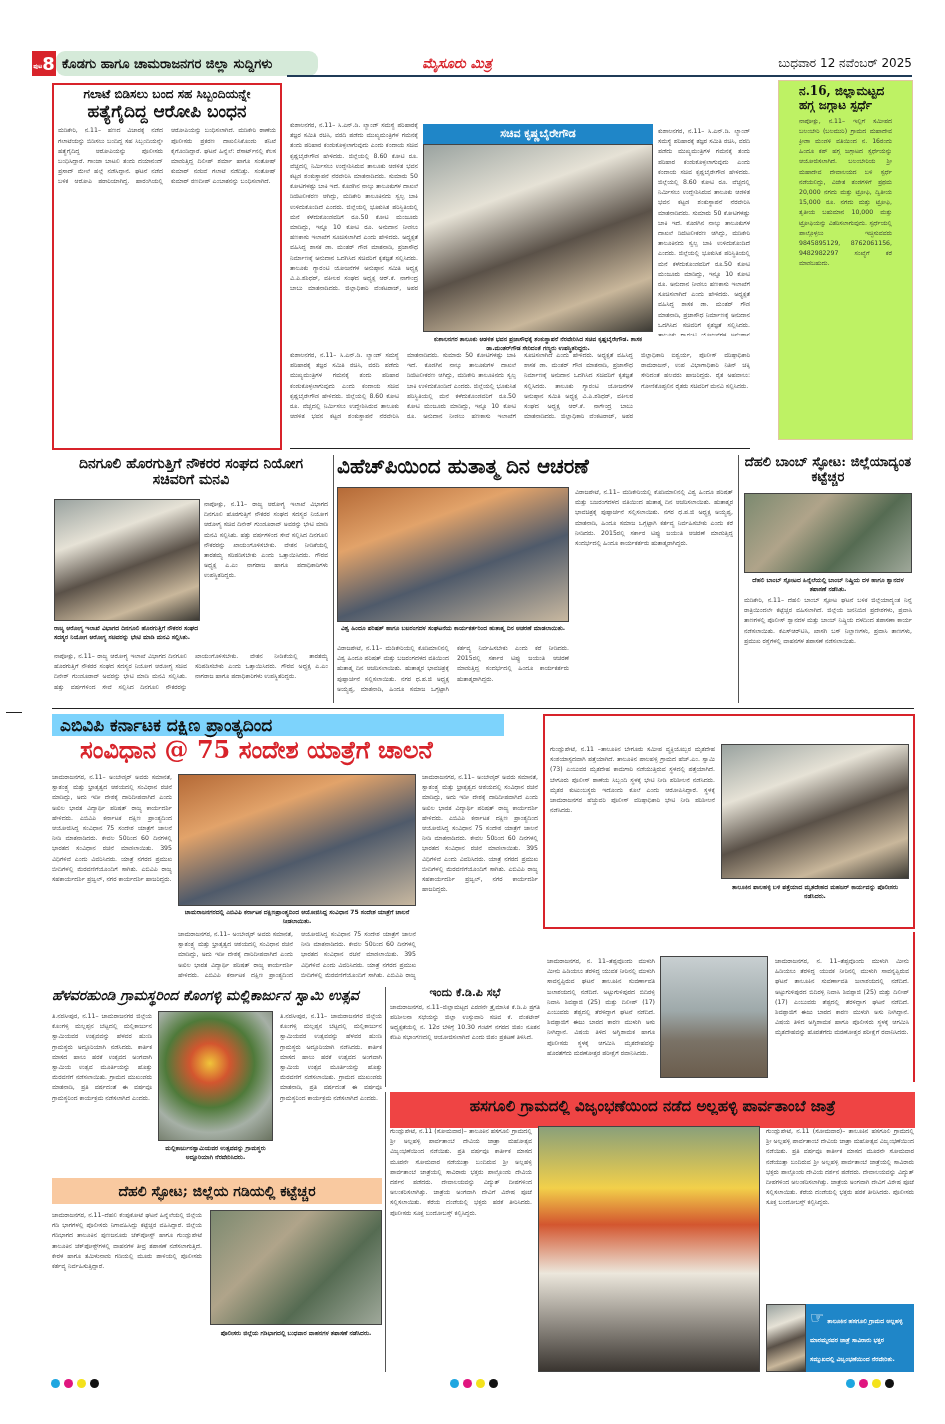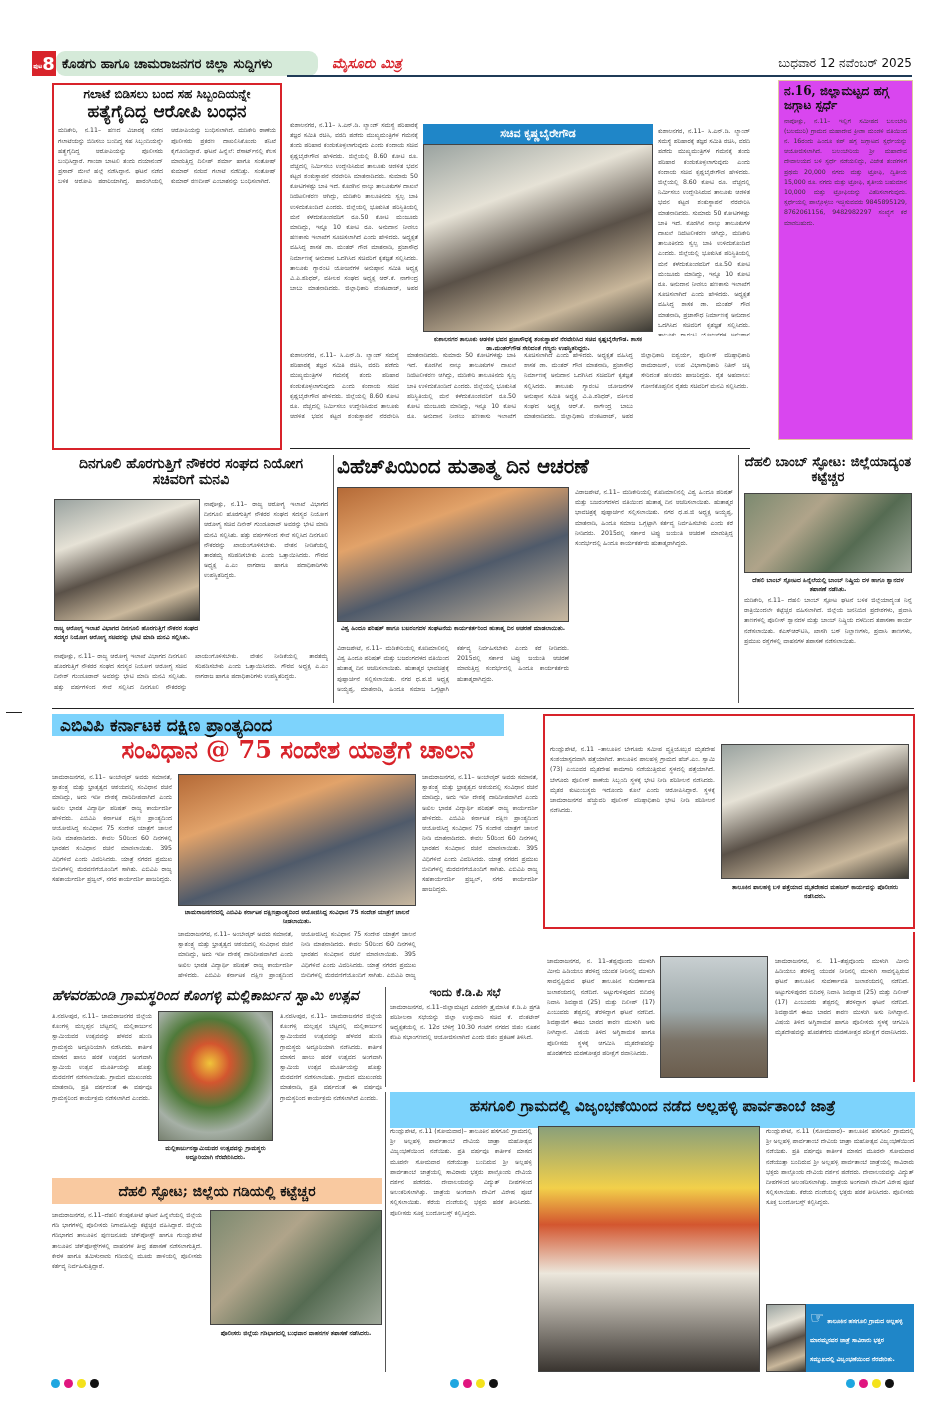--- a/index.html
+++ b/index.html
@@ -3,21 +3,21 @@
 <meta charset="utf-8">
 <style>
   * { box-sizing: border-box; margin: 0; padding: 0; }
   html, body { width: 945px; height: 1424px; background: #ffffff; overflow: hidden; }
   body { position: relative; font-family: "DejaVu Sans", sans-serif; color: #111; }
   .abs { position: absolute; }
   .masthead { left: 32px; top: 51px; width: 880px; height: 25px; }
   .page-no { position: absolute; left: 0; top: 0; width: 24px; height: 25px; background: #d8232a; color: #fff; font-weight: bold; font-size: 18px; text-align: center; line-height: 25px; }
   .page-no small { font-size: 6px; vertical-align: middle; }
   .section-band { position: absolute; left: 24px; top: 0; width: 262px; height: 25px; background: #d5ead9; font-size: 13px; font-weight: bold; line-height: 25px; padding-left: 6px; border-radius: 9px; }
-  .brand { position: absolute; left: 300px; top: 0; width: 160px; color: #d8232a; font-weight: bold; font-size: 14px; line-height: 25px; font-style: italic; }
+  .brand { position: absolute; left: 300px; top: 0; width: 160px; color: #d8232a; font-weight: bold; font-size: 14px; line-height: 25px; font-style: italic; text-align: right; }
   .dateline { position: absolute; left: 455px; top: 0; width: 425px; text-align: right; font-size: 12px; line-height: 25px; }
   .head-rule { position: absolute; left: 255px; top: 24px; width: 625px; height: 2px; background: #1f3b57; }
   .box { position: absolute; }
   .red-border { border: 2px solid #d8232a; }
   .hl { font-family: "DejaVu Serif", serif; font-weight: bold; text-align: center; line-height: 1.15; }
   .body-text { font-size: 6.2px; line-height: 10.2px; color: #333; text-align: justify; overflow: hidden; }
   .cols2 { column-count: 2; column-gap: 8px; }
   .cols4 { column-count: 4; column-gap: 8px; }
   .photo { position: absolute; background: linear-gradient(135deg, #7c8a70 0%, #b0a48a 35%, #556b52 65%, #9fa89a 100%); border: 1px solid #444; }
   .photo.crowd { background: linear-gradient(160deg, #9aa3a0 0%, #e6e2d6 30%, #5a5148 55%, #c9b79b 80%, #3c3a34 100%); }
@@ -52,21 +52,21 @@
 <div class="box" style="left:290px;top:80px;width:460px;height:370px;">
   <div class="body-text" style="position:absolute;left:0;top:40px;width:128px;height:175px;">ಕುಶಾಲನಗರ, ನ.11– ಸಿ.ಎನ್.ಡಿ. ಲ್ಯಾಂಡ್ ಸಮಸ್ಯೆ ಪರಿಹಾರಕ್ಕೆ ತಜ್ಞರ ಸಮಿತಿ ರಚಿಸಿ, ವರದಿ ಪಡೆದು ಮುಖ್ಯಮಂತ್ರಿಗಳ ಗಮನಕ್ಕೆ ತಂದು ಪರಿಹಾರ ಕಂಡುಕೊಳ್ಳಲಾಗುವುದು ಎಂದು ಕಂದಾಯ ಸಚಿವ ಕೃಷ್ಣಬೈರೇಗೌಡ ಹೇಳಿದರು. ಜಿಲ್ಲೆಯಲ್ಲಿ 8.60 ಕೋಟಿ ರೂ. ವೆಚ್ಚದಲ್ಲಿ ನಿರ್ಮಿಸಲು ಉದ್ದೇಶಿಸಿರುವ ತಾಲೂಕು ಆಡಳಿತ ಭವನ ಕಟ್ಟಡ ಶಂಕುಸ್ಥಾಪನೆ ನೆರವೇರಿಸಿ ಮಾತನಾಡಿದರು. ಸುಮಾರು 50 ಕೋಟಿಗಳಷ್ಟು ಬಾಕಿ ಇದೆ. ಕೊಡಗಿನ ನಾಲ್ಕು ತಾಲೂಕುಗಳ ದಾಖಲೆ ಡಿಜಿಟಲೀಕರಣ ಆಗಿದ್ದು, ಮಡಿಕೇರಿ ತಾಲೂಕಿನದು ಸ್ವಲ್ಪ ಬಾಕಿ ಉಳಿದುಕೊಂಡಿದೆ ಎಂದರು. ಜಿಲ್ಲೆಯಲ್ಲಿ ಭೂಕುಸಿತ ಪರಿಸ್ಥಿತಿಯಲ್ಲಿ ಮನೆ ಕಳೆದುಕೊಂಡವರಿಗೆ ರೂ.50 ಕೋಟಿ ಮಂಜೂರು ಮಾಡಿದ್ದು, ಇನ್ನೂ 10 ಕೋಟಿ ರೂ. ಅನುದಾನ ನೀಡಲು ಹಣಕಾಸು ಇಲಾಖೆಗೆ ಸೂಚಿಸಲಾಗಿದೆ ಎಂದು ಹೇಳಿದರು. ಅಧ್ಯಕ್ಷತೆ ವಹಿಸಿದ್ದ ಶಾಸಕ ಡಾ. ಮಂತರ್ ಗೌಡ ಮಾತನಾಡಿ, ಪ್ರಜಾಸೌಧ ನಿರ್ಮಾಣಕ್ಕೆ ಅನುದಾನ ಒದಗಿಸಿದ ಸಚಿವರಿಗೆ ಕೃತಜ್ಞತೆ ಸಲ್ಲಿಸಿದರು. ತಾಲೂಕು ಗ್ಯಾರಂಟಿ ಯೋಜನೆಗಳ ಅನುಷ್ಠಾನ ಸಮಿತಿ ಅಧ್ಯಕ್ಷ ವಿ.ಪಿ.ಶಶಿಧರ್, ವಕೀಲರ ಸಂಘದ ಅಧ್ಯಕ್ಷ ಆರ್.ಕೆ. ನಾಗೇಂದ್ರ ಬಾಬು ಮಾತನಾಡಿದರು. ಜಿಲ್ಲಾಧಿಕಾರಿ ವೆಂಕಟರಾಜ್, ಅಪರ ಜಿಲ್ಲಾಧಿಕಾರಿ ಐಶ್ವರ್ಯ, ಪೊಲೀಸ್ ವರಿಷ್ಠಾಧಿಕಾರಿ ರಾಮರಾಜನ್, ಉಪ ವಿಭಾಗಾಧಿಕಾರಿ ನಿತಿನ್ ಚಕ್ಕಿ ಸೇರಿದಂತೆ ಹಲವರು ಹಾಜರಿದ್ದರು. ರೈತ ಅಹವಾಲು: ಗೋಣಿಕೊಪ್ಪಲಿನ ರೈತರು ಸಚಿವರಿಗೆ ಮನವಿ ಸಲ್ಲಿಸಿದರು.</div>
   <div class="blue-bar" style="position:absolute;left:133px;top:44px;width:230px;height:28px;font-size:11px;line-height:20px;">ಸಚಿವ ಕೃಷ್ಣಬೈರೇಗೌಡ</div>
   <div class="photo crowd" style="left:133px;top:64px;width:230px;height:188px;"></div>
   <div class="caption" style="left:133px;top:254px;width:230px;">ಕುಶಾಲನಗರ ತಾಲೂಕು ಆಡಳಿತ ಭವನ ಪ್ರಜಾಸೌಧಕ್ಕೆ ಶಂಕುಸ್ಥಾಪನೆ ನೆರವೇರಿಸಿದ ಸಚಿವ ಕೃಷ್ಣಬೈರೇಗೌಡ. ಶಾಸಕ ಡಾ.ಮಂತರ್‌ಗೌಡ ಸೇರಿದಂತೆ ಗಣ್ಯರು ಉಪಸ್ಥಿತರಿದ್ದರು.</div>
   <div class="body-text" style="position:absolute;left:368px;top:46px;width:92px;height:210px;">ಕುಶಾಲನಗರ, ನ.11– ಸಿ.ಎನ್.ಡಿ. ಲ್ಯಾಂಡ್ ಸಮಸ್ಯೆ ಪರಿಹಾರಕ್ಕೆ ತಜ್ಞರ ಸಮಿತಿ ರಚಿಸಿ, ವರದಿ ಪಡೆದು ಮುಖ್ಯಮಂತ್ರಿಗಳ ಗಮನಕ್ಕೆ ತಂದು ಪರಿಹಾರ ಕಂಡುಕೊಳ್ಳಲಾಗುವುದು ಎಂದು ಕಂದಾಯ ಸಚಿವ ಕೃಷ್ಣಬೈರೇಗೌಡ ಹೇಳಿದರು. ಜಿಲ್ಲೆಯಲ್ಲಿ 8.60 ಕೋಟಿ ರೂ. ವೆಚ್ಚದಲ್ಲಿ ನಿರ್ಮಿಸಲು ಉದ್ದೇಶಿಸಿರುವ ತಾಲೂಕು ಆಡಳಿತ ಭವನ ಕಟ್ಟಡ ಶಂಕುಸ್ಥಾಪನೆ ನೆರವೇರಿಸಿ ಮಾತನಾಡಿದರು. ಸುಮಾರು 50 ಕೋಟಿಗಳಷ್ಟು ಬಾಕಿ ಇದೆ. ಕೊಡಗಿನ ನಾಲ್ಕು ತಾಲೂಕುಗಳ ದಾಖಲೆ ಡಿಜಿಟಲೀಕರಣ ಆಗಿದ್ದು, ಮಡಿಕೇರಿ ತಾಲೂಕಿನದು ಸ್ವಲ್ಪ ಬಾಕಿ ಉಳಿದುಕೊಂಡಿದೆ ಎಂದರು. ಜಿಲ್ಲೆಯಲ್ಲಿ ಭೂಕುಸಿತ ಪರಿಸ್ಥಿತಿಯಲ್ಲಿ ಮನೆ ಕಳೆದುಕೊಂಡವರಿಗೆ ರೂ.50 ಕೋಟಿ ಮಂಜೂರು ಮಾಡಿದ್ದು, ಇನ್ನೂ 10 ಕೋಟಿ ರೂ. ಅನುದಾನ ನೀಡಲು ಹಣಕಾಸು ಇಲಾಖೆಗೆ ಸೂಚಿಸಲಾಗಿದೆ ಎಂದು ಹೇಳಿದರು. ಅಧ್ಯಕ್ಷತೆ ವಹಿಸಿದ್ದ ಶಾಸಕ ಡಾ. ಮಂತರ್ ಗೌಡ ಮಾತನಾಡಿ, ಪ್ರಜಾಸೌಧ ನಿರ್ಮಾಣಕ್ಕೆ ಅನುದಾನ ಒದಗಿಸಿದ ಸಚಿವರಿಗೆ ಕೃತಜ್ಞತೆ ಸಲ್ಲಿಸಿದರು. ತಾಲೂಕು ಗ್ಯಾರಂಟಿ ಯೋಜನೆಗಳ ಅನುಷ್ಠಾನ ಸಮಿತಿ ಅಧ್ಯಕ್ಷ ವಿ.ಪಿ.ಶಶಿಧರ್, ವಕೀಲರ ಸಂಘದ ಅಧ್ಯಕ್ಷ ಆರ್.ಕೆ. ನಾಗೇಂದ್ರ ಬಾಬು ಮಾತನಾಡಿದರು. ಜಿಲ್ಲಾಧಿಕಾರಿ ವೆಂಕಟರಾಜ್, ಅಪರ ಜಿಲ್ಲಾಧಿಕಾರಿ ಐಶ್ವರ್ಯ, ಪೊಲೀಸ್ ವರಿಷ್ಠಾಧಿಕಾರಿ ರಾಮರಾಜನ್, ಉಪ ವಿಭಾಗಾಧಿಕಾರಿ ನಿತಿನ್ ಚಕ್ಕಿ ಸೇರಿದಂತೆ ಹಲವರು ಹಾಜರಿದ್ದರು. ರೈತ ಅಹವಾಲು: ಗೋಣಿಕೊಪ್ಪಲಿನ ರೈತರು ಸಚಿವರಿಗೆ ಮನವಿ ಸಲ್ಲಿಸಿದರು.</div>
   <div class="body-text cols4" style="position:absolute;left:0;top:270px;width:460px;height:98px;">ಕುಶಾಲನಗರ, ನ.11– ಸಿ.ಎನ್.ಡಿ. ಲ್ಯಾಂಡ್ ಸಮಸ್ಯೆ ಪರಿಹಾರಕ್ಕೆ ತಜ್ಞರ ಸಮಿತಿ ರಚಿಸಿ, ವರದಿ ಪಡೆದು ಮುಖ್ಯಮಂತ್ರಿಗಳ ಗಮನಕ್ಕೆ ತಂದು ಪರಿಹಾರ ಕಂಡುಕೊಳ್ಳಲಾಗುವುದು ಎಂದು ಕಂದಾಯ ಸಚಿವ ಕೃಷ್ಣಬೈರೇಗೌಡ ಹೇಳಿದರು. ಜಿಲ್ಲೆಯಲ್ಲಿ 8.60 ಕೋಟಿ ರೂ. ವೆಚ್ಚದಲ್ಲಿ ನಿರ್ಮಿಸಲು ಉದ್ದೇಶಿಸಿರುವ ತಾಲೂಕು ಆಡಳಿತ ಭವನ ಕಟ್ಟಡ ಶಂಕುಸ್ಥಾಪನೆ ನೆರವೇರಿಸಿ ಮಾತನಾಡಿದರು. ಸುಮಾರು 50 ಕೋಟಿಗಳಷ್ಟು ಬಾಕಿ ಇದೆ. ಕೊಡಗಿನ ನಾಲ್ಕು ತಾಲೂಕುಗಳ ದಾಖಲೆ ಡಿಜಿಟಲೀಕರಣ ಆಗಿದ್ದು, ಮಡಿಕೇರಿ ತಾಲೂಕಿನದು ಸ್ವಲ್ಪ ಬಾಕಿ ಉಳಿದುಕೊಂಡಿದೆ ಎಂದರು. ಜಿಲ್ಲೆಯಲ್ಲಿ ಭೂಕುಸಿತ ಪರಿಸ್ಥಿತಿಯಲ್ಲಿ ಮನೆ ಕಳೆದುಕೊಂಡವರಿಗೆ ರೂ.50 ಕೋಟಿ ಮಂಜೂರು ಮಾಡಿದ್ದು, ಇನ್ನೂ 10 ಕೋಟಿ ರೂ. ಅನುದಾನ ನೀಡಲು ಹಣಕಾಸು ಇಲಾಖೆಗೆ ಸೂಚಿಸಲಾಗಿದೆ ಎಂದು ಹೇಳಿದರು. ಅಧ್ಯಕ್ಷತೆ ವಹಿಸಿದ್ದ ಶಾಸಕ ಡಾ. ಮಂತರ್ ಗೌಡ ಮಾತನಾಡಿ, ಪ್ರಜಾಸೌಧ ನಿರ್ಮಾಣಕ್ಕೆ ಅನುದಾನ ಒದಗಿಸಿದ ಸಚಿವರಿಗೆ ಕೃತಜ್ಞತೆ ಸಲ್ಲಿಸಿದರು. ತಾಲೂಕು ಗ್ಯಾರಂಟಿ ಯೋಜನೆಗಳ ಅನುಷ್ಠಾನ ಸಮಿತಿ ಅಧ್ಯಕ್ಷ ವಿ.ಪಿ.ಶಶಿಧರ್, ವಕೀಲರ ಸಂಘದ ಅಧ್ಯಕ್ಷ ಆರ್.ಕೆ. ನಾಗೇಂದ್ರ ಬಾಬು ಮಾತನಾಡಿದರು. ಜಿಲ್ಲಾಧಿಕಾರಿ ವೆಂಕಟರಾಜ್, ಅಪರ ಜಿಲ್ಲಾಧಿಕಾರಿ ಐಶ್ವರ್ಯ, ಪೊಲೀಸ್ ವರಿಷ್ಠಾಧಿಕಾರಿ ರಾಮರಾಜನ್, ಉಪ ವಿಭಾಗಾಧಿಕಾರಿ ನಿತಿನ್ ಚಕ್ಕಿ ಸೇರಿದಂತೆ ಹಲವರು ಹಾಜರಿದ್ದರು. ರೈತ ಅಹವಾಲು: ಗೋಣಿಕೊಪ್ಪಲಿನ ರೈತರು ಸಚಿವರಿಗೆ ಮನವಿ ಸಲ್ಲಿಸಿದರು.</div>
   <div class="hrule" style="left:0;top:368px;width:460px;"></div>
 </div>
 
-<div class="box" style="left:778px;top:80px;width:135px;height:360px;background:#d946ef;border:1px solid #e1c7a0;padding:4px 5px;">
+<div class="box" style="left:778px;top:80px;width:135px;height:360px;background:#bef264;border:1px solid #e1c7a0;padding:4px 20px;">
   <div class="hl" style="font-size:12px;text-align:left;margin-bottom:3px;">ನ.16, ಜಿಲ್ಲಾಮಟ್ಟದ ಹಗ್ಗ ಜಗ್ಗಾಟ ಸ್ಪರ್ಧೆ</div>
   <div class="body-text" style="height:315px;">ನಾಪೋಕ್ಲು, ನ.11– ಇಲ್ಲಿಗೆ ಸಮೀಪದ ಬಲಂಬೇರಿ (ಬಲಮುರಿ) ಗ್ರಾಮದ ಮಹಾದೇವ ಕ್ರೀಡಾ ಮಂಡಳಿ ವತಿಯಿಂದ ನ. 16ರಂದು ಹಿಂದೂ ಕಪ್ ಹಗ್ಗ ಜಗ್ಗಾಟದ ಸ್ಪರ್ಧೆಯನ್ನು ಆಯೋಜಿಸಲಾಗಿದೆ. ಬಲಂಬೇರಿಯ ಶ್ರೀ ಮಹಾದೇವ ದೇವಾಲಯದ ಬಳಿ ಸ್ಪರ್ಧೆ ನಡೆಯಲಿದ್ದು, ವಿಜೇತ ತಂಡಗಳಿಗೆ ಪ್ರಥಮ 20,000 ನಗದು ಮತ್ತು ಟ್ರೋಫಿ, ದ್ವಿತೀಯ 15,000 ರೂ. ನಗದು ಮತ್ತು ಟ್ರೋಫಿ, ತೃತೀಯ ಬಹುಮಾನ 10,000 ಮತ್ತು ಟ್ರೋಫಿಯನ್ನು ವಿತರಿಸಲಾಗುವುದು. ಸ್ಪರ್ಧೆಯಲ್ಲಿ ಪಾಲ್ಗೊಳ್ಳಲು ಇಚ್ಛಿಸುವವರು 9845895129, 8762061156, 9482982297 ಸಂಖ್ಯೆಗೆ ಕರೆ ಮಾಡಬಹುದು.</div>
 </div>
 
 <div class="box" style="left:52px;top:455px;width:278px;height:248px;">
   <div class="hl" style="font-size:14px;padding:0 10px;">ದಿನಗೂಲಿ ಹೊರಗುತ್ತಿಗೆ ನೌಕರರ ಸಂಘದ ನಿಯೋಗ ಸಚಿವರಿಗೆ ಮನವಿ</div>
   <div class="photo crowd" style="left:2px;top:44px;width:146px;height:122px;"></div>
   <div class="body-text" style="position:absolute;left:152px;top:44px;width:124px;height:122px;">ನಾಪೋಕ್ಲು, ನ.11– ರಾಜ್ಯ ಆರೋಗ್ಯ ಇಲಾಖೆ ವಿಭಾಗದ ದಿನಗೂಲಿ ಹೊರಗುತ್ತಿಗೆ ನೌಕರರ ಸಂಘದ ಸದಸ್ಯರ ನಿಯೋಗ ಆರೋಗ್ಯ ಸಚಿವ ದಿನೇಶ್ ಗುಂಡೂರಾವ್ ಅವರನ್ನು ಭೇಟಿ ಮಾಡಿ ಮನವಿ ಸಲ್ಲಿಸಿತು. ಹತ್ತು ವರ್ಷಗಳಿಂದ ಸೇವೆ ಸಲ್ಲಿಸಿದ ದಿನಗೂಲಿ ನೌಕರರನ್ನು ಖಾಯಂಗೊಳಿಸಬೇಕು. ವೇತನ ನೀಡಿಕೆಯಲ್ಲಿ ತಾರತಮ್ಯ ಸರಿಪಡಿಸಬೇಕು ಎಂದು ಒತ್ತಾಯಿಸಿದರು. ಗೌರವ ಅಧ್ಯಕ್ಷ ಎ.ಎಂ ನಾಗರಾಜ ಹಾಗೂ ಪದಾಧಿಕಾರಿಗಳು ಉಪಸ್ಥಿತರಿದ್ದರು.</div>
   <div class="caption" style="left:2px;top:168px;width:146px;text-align:left;">ರಾಜ್ಯ ಆರೋಗ್ಯ ಇಲಾಖೆ ವಿಭಾಗದ ದಿನಗೂಲಿ ಹೊರಗುತ್ತಿಗೆ ನೌಕರರ ಸಂಘದ ಸದಸ್ಯರ ನಿಯೋಗ ಆರೋಗ್ಯ ಸಚಿವರನ್ನು ಭೇಟಿ ಮಾಡಿ ಮನವಿ ಸಲ್ಲಿಸಿತು.</div>
   <div class="body-text cols2" style="position:absolute;left:2px;top:196px;width:274px;height:50px;">ನಾಪೋಕ್ಲು, ನ.11– ರಾಜ್ಯ ಆರೋಗ್ಯ ಇಲಾಖೆ ವಿಭಾಗದ ದಿನಗೂಲಿ ಹೊರಗುತ್ತಿಗೆ ನೌಕರರ ಸಂಘದ ಸದಸ್ಯರ ನಿಯೋಗ ಆರೋಗ್ಯ ಸಚಿವ ದಿನೇಶ್ ಗುಂಡೂರಾವ್ ಅವರನ್ನು ಭೇಟಿ ಮಾಡಿ ಮನವಿ ಸಲ್ಲಿಸಿತು. ಹತ್ತು ವರ್ಷಗಳಿಂದ ಸೇವೆ ಸಲ್ಲಿಸಿದ ದಿನಗೂಲಿ ನೌಕರರನ್ನು ಖಾಯಂಗೊಳಿಸಬೇಕು. ವೇತನ ನೀಡಿಕೆಯಲ್ಲಿ ತಾರತಮ್ಯ ಸರಿಪಡಿಸಬೇಕು ಎಂದು ಒತ್ತಾಯಿಸಿದರು. ಗೌರವ ಅಧ್ಯಕ್ಷ ಎ.ಎಂ ನಾಗರಾಜ ಹಾಗೂ ಪದಾಧಿಕಾರಿಗಳು ಉಪಸ್ಥಿತರಿದ್ದರು.</div>
@@ -86,21 +86,21 @@
   <div class="hl" style="font-size:13px;">ದೆಹಲಿ ಬಾಂಬ್ ಸ್ಫೋಟ: ಜಿಲ್ಲೆಯಾದ್ಯಂತ ಕಟ್ಟೆಚ್ಚರ</div>
   <div class="photo" style="left:2px;top:38px;width:168px;height:80px;"></div>
   <div class="caption" style="left:2px;top:120px;width:168px;">ದೆಹಲಿ ಬಾಂಬ್ ಸ್ಫೋಟದ ಹಿನ್ನೆಲೆಯಲ್ಲಿ ಬಾಂಬ್ ನಿಷ್ಕ್ರಿಯ ದಳ ಹಾಗೂ ಶ್ವಾನದಳ ತಪಾಸಣೆ ನಡೆಸಿತು.</div>
   <div class="body-text" style="position:absolute;left:2px;top:140px;width:168px;height:106px;">ಮಡಿಕೇರಿ, ನ.11– ದೆಹಲಿ ಬಾಂಬ್ ಸ್ಫೋಟ ಘಟನೆ ಬಳಿಕ ಜಿಲ್ಲೆಯಾದ್ಯಂತ ನಿನ್ನೆ ರಾತ್ರಿಯಿಂದಲೇ ಕಟ್ಟೆಚ್ಚರ ವಹಿಸಲಾಗಿದೆ. ಜಿಲ್ಲೆಯ ಜನನಿಬಿಡ ಪ್ರದೇಶಗಳು, ಪ್ರವಾಸಿ ತಾಣಗಳಲ್ಲಿ ಪೊಲೀಸ್ ಶ್ವಾನದಳ ಮತ್ತು ಬಾಂಬ್ ನಿಷ್ಕ್ರಿಯ ದಳದಿಂದ ತಪಾಸಣಾ ಕಾರ್ಯ ನಡೆಸಲಾಯಿತು. ಕೆಎಸ್‌ಆರ್‌ಟಿಸಿ, ಖಾಸಗಿ ಬಸ್ ನಿಲ್ದಾಣಗಳು, ಪ್ರವಾಸಿ ತಾಣಗಳು, ಪ್ರಮುಖ ರಸ್ತೆಗಳಲ್ಲಿ ವಾಹನಗಳ ತಪಾಸಣೆ ನಡೆಸಲಾಯಿತು.</div>
 </div>
 
 <div class="hrule" style="left:52px;top:708px;width:862px;"></div>
 
 <div class="box" style="left:52px;top:714px;width:488px;height:268px;">
   <div style="background:#7dd3fc;font-family:'DejaVu Serif',serif;font-weight:bold;font-size:17px;height:22px;line-height:22px;padding-left:8px;width:452px;">ಎಬಿವಿಪಿ ಕರ್ನಾಟಕ ದಕ್ಷಿಣ ಪ್ರಾಂತ್ಯದಿಂದ</div>
-  <div class="hl" style="font-size:24px;color:#d8232a;text-align:center;padding-left:4px;">ಸಂವಿಧಾನ @ 75 ಸಂದೇಶ ಯಾತ್ರೆಗೆ ಚಾಲನೆ</div>
+  <div class="hl" style="font-size:24px;color:#d8232a;text-align:left;padding-left:4px;margin-left:24px;">ಸಂವಿಧಾನ @ 75 ಸಂದೇಶ ಯಾತ್ರೆಗೆ ಚಾಲನೆ</div>
   <div class="body-text" style="position:absolute;left:0;top:58px;width:120px;height:208px;">ಚಾಮರಾಜನಗರ, ನ.11– ಅಂಬೇಡ್ಕರ್ ಅವರು ಸಮಾನತೆ, ಸ್ವಾತಂತ್ರ್ಯ ಮತ್ತು ಭ್ರಾತೃತ್ವದ ಆಶಯದಲ್ಲಿ ಸಂವಿಧಾನ ರಚನೆ ಮಾಡಿದ್ದು, ಅದು ಇಡೀ ದೇಶಕ್ಕೆ ದಾರಿದೀಪವಾಗಿದೆ ಎಂದು ಅಖಿಲ ಭಾರತ ವಿದ್ಯಾರ್ಥಿ ಪರಿಷತ್ ರಾಜ್ಯ ಕಾರ್ಯದರ್ಶಿ ಹೇಳಿದರು. ಎಬಿವಿಪಿ ಕರ್ನಾಟಕ ದಕ್ಷಿಣ ಪ್ರಾಂತ್ಯದಿಂದ ಆಯೋಜಿಸಿದ್ದ ಸಂವಿಧಾನ 75 ಸಂದೇಶ ಯಾತ್ರೆಗೆ ಚಾಲನೆ ನೀಡಿ ಮಾತನಾಡಿದರು. ಕೇವಲ 50ರಿಂದ 60 ದಿನಗಳಲ್ಲಿ ಭಾರತದ ಸಂವಿಧಾನ ರಚನೆ ಮಾಡಲಾಯಿತು. 395 ವಿಧಿಗಳಿವೆ ಎಂದು ವಿವರಿಸಿದರು. ಯಾತ್ರೆ ನಗರದ ಪ್ರಮುಖ ಬೀದಿಗಳಲ್ಲಿ ಮೆರವಣಿಗೆಯೊಂದಿಗೆ ಸಾಗಿತು. ಎಬಿವಿಪಿ ರಾಜ್ಯ ಸಹಕಾರ್ಯದರ್ಶಿ ಪ್ರಜ್ವಲ್, ನಗರ ಕಾರ್ಯದರ್ಶಿ ಹಾಜರಿದ್ದರು.</div>
   <div class="photo orange" style="left:126px;top:60px;width:238px;height:132px;"></div>
   <div class="caption" style="left:126px;top:193px;width:238px;">ಚಾಮರಾಜನಗರದಲ್ಲಿ ಎಬಿವಿಪಿ ಕರ್ನಾಟಕ ದಕ್ಷಿಣಪ್ರಾಂತ್ಯದಿಂದ ಆಯೋಜಿಸಿದ್ದ ಸಂವಿಧಾನ 75 ಸಂದೇಶ ಯಾತ್ರೆಗೆ ಚಾಲನೆ ನೀಡಲಾಯಿತು.</div>
   <div class="body-text cols2" style="position:absolute;left:126px;top:215px;width:238px;height:52px;">ಚಾಮರಾಜನಗರ, ನ.11– ಅಂಬೇಡ್ಕರ್ ಅವರು ಸಮಾನತೆ, ಸ್ವಾತಂತ್ರ್ಯ ಮತ್ತು ಭ್ರಾತೃತ್ವದ ಆಶಯದಲ್ಲಿ ಸಂವಿಧಾನ ರಚನೆ ಮಾಡಿದ್ದು, ಅದು ಇಡೀ ದೇಶಕ್ಕೆ ದಾರಿದೀಪವಾಗಿದೆ ಎಂದು ಅಖಿಲ ಭಾರತ ವಿದ್ಯಾರ್ಥಿ ಪರಿಷತ್ ರಾಜ್ಯ ಕಾರ್ಯದರ್ಶಿ ಹೇಳಿದರು. ಎಬಿವಿಪಿ ಕರ್ನಾಟಕ ದಕ್ಷಿಣ ಪ್ರಾಂತ್ಯದಿಂದ ಆಯೋಜಿಸಿದ್ದ ಸಂವಿಧಾನ 75 ಸಂದೇಶ ಯಾತ್ರೆಗೆ ಚಾಲನೆ ನೀಡಿ ಮಾತನಾಡಿದರು. ಕೇವಲ 50ರಿಂದ 60 ದಿನಗಳಲ್ಲಿ ಭಾರತದ ಸಂವಿಧಾನ ರಚನೆ ಮಾಡಲಾಯಿತು. 395 ವಿಧಿಗಳಿವೆ ಎಂದು ವಿವರಿಸಿದರು. ಯಾತ್ರೆ ನಗರದ ಪ್ರಮುಖ ಬೀದಿಗಳಲ್ಲಿ ಮೆರವಣಿಗೆಯೊಂದಿಗೆ ಸಾಗಿತು. ಎಬಿವಿಪಿ ರಾಜ್ಯ ಸಹಕಾರ್ಯದರ್ಶಿ ಪ್ರಜ್ವಲ್, ನಗರ ಕಾರ್ಯದರ್ಶಿ ಹಾಜರಿದ್ದರು.</div>
   <div class="body-text" style="position:absolute;left:370px;top:58px;width:116px;height:208px;">ಚಾಮರಾಜನಗರ, ನ.11– ಅಂಬೇಡ್ಕರ್ ಅವರು ಸಮಾನತೆ, ಸ್ವಾತಂತ್ರ್ಯ ಮತ್ತು ಭ್ರಾತೃತ್ವದ ಆಶಯದಲ್ಲಿ ಸಂವಿಧಾನ ರಚನೆ ಮಾಡಿದ್ದು, ಅದು ಇಡೀ ದೇಶಕ್ಕೆ ದಾರಿದೀಪವಾಗಿದೆ ಎಂದು ಅಖಿಲ ಭಾರತ ವಿದ್ಯಾರ್ಥಿ ಪರಿಷತ್ ರಾಜ್ಯ ಕಾರ್ಯದರ್ಶಿ ಹೇಳಿದರು. ಎಬಿವಿಪಿ ಕರ್ನಾಟಕ ದಕ್ಷಿಣ ಪ್ರಾಂತ್ಯದಿಂದ ಆಯೋಜಿಸಿದ್ದ ಸಂವಿಧಾನ 75 ಸಂದೇಶ ಯಾತ್ರೆಗೆ ಚಾಲನೆ ನೀಡಿ ಮಾತನಾಡಿದರು. ಕೇವಲ 50ರಿಂದ 60 ದಿನಗಳಲ್ಲಿ ಭಾರತದ ಸಂವಿಧಾನ ರಚನೆ ಮಾಡಲಾಯಿತು. 395 ವಿಧಿಗಳಿವೆ ಎಂದು ವಿವರಿಸಿದರು. ಯಾತ್ರೆ ನಗರದ ಪ್ರಮುಖ ಬೀದಿಗಳಲ್ಲಿ ಮೆರವಣಿಗೆಯೊಂದಿಗೆ ಸಾಗಿತು. ಎಬಿವಿಪಿ ರಾಜ್ಯ ಸಹಕಾರ್ಯದರ್ಶಿ ಪ್ರಜ್ವಲ್, ನಗರ ಕಾರ್ಯದರ್ಶಿ ಹಾಜರಿದ್ದರು.</div>
 </div>
 
 <div class="box red-border" style="left:543px;top:714px;width:372px;height:215px;padding:2px 5px;">
   <div class="body-text" style="position:absolute;left:5px;top:28px;width:165px;height:180px;">ಗುಂಡ್ಲುಪೇಟೆ, ನ.11 –ತಾಲೂಕಿನ ಬೇಗೂರು ಸಮೀಪ ವ್ಯಕ್ತಿಯೊಬ್ಬರ ಮೃತದೇಹ ಸಂಶಯಾಸ್ಪದವಾಗಿ ಪತ್ತೆಯಾಗಿದೆ. ತಾಲೂಕಿನ ಪಾಲಹಳ್ಳಿ ಗ್ರಾಮದ ಹೆಚ್.ಎಂ. ಸ್ವಾಮಿ (73) ಎಂಬುವರ ಮೃತದೇಹ ಕಾಮಗಾರಿ ನಡೆಯುತ್ತಿರುವ ಸ್ಥಳದಲ್ಲಿ ಪತ್ತೆಯಾಗಿದೆ. ಬೇಗೂರು ಪೊಲೀಸ್ ಠಾಣೆಯ ಸಿಬ್ಬಂದಿ ಸ್ಥಳಕ್ಕೆ ಭೇಟಿ ನೀಡಿ ಪರಿಶೀಲನೆ ನಡೆಸಿದರು. ಮೃತರ ಕುಟುಂಬಸ್ಥರು ಇದೊಂದು ಕೊಲೆ ಎಂದು ಆರೋಪಿಸಿದ್ದಾರೆ. ಸ್ಥಳಕ್ಕೆ ಚಾಮರಾಜನಗರ ಹೆಚ್ಚುವರಿ ಪೊಲೀಸ್ ವರಿಷ್ಠಾಧಿಕಾರಿ ಭೇಟಿ ನೀಡಿ ಪರಿಶೀಲನೆ ನಡೆಸಿದರು.</div>
   <div class="photo crowd" style="left:176px;top:28px;width:188px;height:135px;"></div>
@@ -129,21 +129,21 @@
 
 <div class="box" style="left:52px;top:1178px;width:330px;height:195px;">
   <div style="background:#f9c9a0;font-family:'DejaVu Serif',serif;font-weight:bold;font-size:14px;height:26px;line-height:26px;text-align:center;">ದೆಹಲಿ ಸ್ಫೋಟ; ಜಿಲ್ಲೆಯ ಗಡಿಯಲ್ಲಿ ಕಟ್ಟೆಚ್ಚರ</div>
   <div class="body-text" style="position:absolute;left:0;top:32px;width:150px;height:160px;">ಚಾಮರಾಜನಗರ, ನ.11–ದೆಹಲಿ ಕೆಂಪುಕೋಟೆ ಘಟನೆ ಹಿನ್ನೆಲೆಯಲ್ಲಿ ಜಿಲ್ಲೆಯ ಗಡಿ ಭಾಗಗಳಲ್ಲಿ ಪೊಲೀಸರು ನಿಗಾವಹಿಸಿದ್ದು ಕಟ್ಟೆಚ್ಚರ ವಹಿಸಿದ್ದಾರೆ. ಜಿಲ್ಲೆಯ ಗಡಿಭಾಗದ ತಾಲೂಕಿನ ಪುಣಜನೂರು ಚೆಕ್‌ಪೋಸ್ಟ್ ಹಾಗೂ ಗುಂಡ್ಲುಪೇಟೆ ತಾಲೂಕಿನ ಚೆಕ್‌ಪೋಸ್ಟ್‌ಗಳಲ್ಲಿ ವಾಹನಗಳ ತೀವ್ರ ತಪಾಸಣೆ ನಡೆಸಲಾಗುತ್ತಿದೆ. ಕೇರಳ ಹಾಗೂ ತಮಿಳುನಾಡು ಗಡಿಯಲ್ಲಿ ಮೂರು ಪಾಳಿಯಲ್ಲಿ ಪೊಲೀಸರು ಕರ್ತವ್ಯ ನಿರ್ವಹಿಸುತ್ತಿದ್ದಾರೆ.</div>
   <div class="photo" style="left:158px;top:32px;width:172px;height:115px;"></div>
   <div class="caption" style="left:158px;top:150px;width:172px;">ಪೊಲೀಸರು ಜಿಲ್ಲೆಯ ಗಡಿಭಾಗದಲ್ಲಿ ಬುಧವಾರ ವಾಹನಗಳ ತಪಾಸಣೆ ನಡೆಸಿದರು.</div>
 </div>
 <div class="vrule" style="left:385px;top:1092px;height:280px;"></div>
 
 <div class="box" style="left:390px;top:1092px;width:525px;height:282px;">
-  <div style="background:#7dd3fc;font-family:'DejaVu Serif',serif;font-weight:bold;font-size:15px;height:36px;line-height:28px;text-align:center;white-space:nowrap;overflow:hidden;">ಹಸಗೂಲಿ ಗ್ರಾಮದಲ್ಲಿ ವಿಜೃಂಭಣೆಯಿಂದ ನಡೆದ ಅಲ್ಲಹಳ್ಳಿ ಪಾರ್ವತಾಂಬೆ ಜಾತ್ರೆ</div>
+  <div style="background:#ef4444;font-family:'DejaVu Serif',serif;font-weight:bold;font-size:15px;height:36px;line-height:28px;text-align:center;white-space:nowrap;overflow:hidden;">ಹಸಗೂಲಿ ಗ್ರಾಮದಲ್ಲಿ ವಿಜೃಂಭಣೆಯಿಂದ ನಡೆದ ಅಲ್ಲಹಳ್ಳಿ ಪಾರ್ವತಾಂಬೆ ಜಾತ್ರೆ</div>
   <div class="body-text" style="position:absolute;left:0;top:34px;width:142px;height:246px;">ಗುಂಡ್ಲುಪೇಟೆ, ನ.11 (ಸೋಮವಾರ)– ತಾಲೂಕಿನ ಹಸಗೂಲಿ ಗ್ರಾಮದಲ್ಲಿ ಶ್ರೀ ಅಲ್ಲಹಳ್ಳಿ ಪಾರ್ವತಾಂಬೆ ದೇವಿಯ ಜಾತ್ರಾ ಮಹೋತ್ಸವ ವಿಜೃಂಭಣೆಯಿಂದ ನಡೆಯಿತು. ಪ್ರತಿ ವರ್ಷವೂ ಕಾರ್ತೀಕ ಮಾಸದ ಮೂರನೇ ಸೋಮವಾರ ನಡೆಯುತ್ತಾ ಬಂದಿರುವ ಶ್ರೀ ಅಲ್ಲಹಳ್ಳಿ ಪಾರ್ವತಾಂಬೆ ಜಾತ್ರೆಯಲ್ಲಿ ಸಾವಿರಾರು ಭಕ್ತರು ಪಾಲ್ಗೊಂಡು ದೇವಿಯ ದರ್ಶನ ಪಡೆದರು. ದೇವಾಲಯವನ್ನು ವಿದ್ಯುತ್ ದೀಪಗಳಿಂದ ಅಲಂಕರಿಸಲಾಗಿತ್ತು. ಜಾತ್ರೆಯ ಅಂಗವಾಗಿ ದೇವಿಗೆ ವಿಶೇಷ ಪೂಜೆ ಸಲ್ಲಿಸಲಾಯಿತು. ಕೆರೆಯ ದಂಡೆಯಲ್ಲಿ ಭಕ್ತರು ಹರಕೆ ತೀರಿಸಿದರು. ಪೊಲೀಸರು ಸೂಕ್ತ ಬಂದೋಬಸ್ತ್ ಕಲ್ಪಿಸಿದ್ದರು.</div>
   <div class="photo crowd" style="left:148px;top:34px;width:222px;height:246px;background:linear-gradient(180deg,#8aa07a 0%,#f2d04a 25%,#d3562f 40%,#ece7dc 60%,#3a3530 100%);"></div>
   <div class="body-text" style="position:absolute;left:376px;top:34px;width:148px;height:175px;">ಗುಂಡ್ಲುಪೇಟೆ, ನ.11 (ಸೋಮವಾರ)– ತಾಲೂಕಿನ ಹಸಗೂಲಿ ಗ್ರಾಮದಲ್ಲಿ ಶ್ರೀ ಅಲ್ಲಹಳ್ಳಿ ಪಾರ್ವತಾಂಬೆ ದೇವಿಯ ಜಾತ್ರಾ ಮಹೋತ್ಸವ ವಿಜೃಂಭಣೆಯಿಂದ ನಡೆಯಿತು. ಪ್ರತಿ ವರ್ಷವೂ ಕಾರ್ತೀಕ ಮಾಸದ ಮೂರನೇ ಸೋಮವಾರ ನಡೆಯುತ್ತಾ ಬಂದಿರುವ ಶ್ರೀ ಅಲ್ಲಹಳ್ಳಿ ಪಾರ್ವತಾಂಬೆ ಜಾತ್ರೆಯಲ್ಲಿ ಸಾವಿರಾರು ಭಕ್ತರು ಪಾಲ್ಗೊಂಡು ದೇವಿಯ ದರ್ಶನ ಪಡೆದರು. ದೇವಾಲಯವನ್ನು ವಿದ್ಯುತ್ ದೀಪಗಳಿಂದ ಅಲಂಕರಿಸಲಾಗಿತ್ತು. ಜಾತ್ರೆಯ ಅಂಗವಾಗಿ ದೇವಿಗೆ ವಿಶೇಷ ಪೂಜೆ ಸಲ್ಲಿಸಲಾಯಿತು. ಕೆರೆಯ ದಂಡೆಯಲ್ಲಿ ಭಕ್ತರು ಹರಕೆ ತೀರಿಸಿದರು. ಪೊಲೀಸರು ಸೂಕ್ತ ಬಂದೋಬಸ್ತ್ ಕಲ್ಪಿಸಿದ್ದರು.</div>
   <div class="photo crowd" style="left:376px;top:212px;width:40px;height:68px;"></div>
   <div class="blue-bar" style="position:absolute;left:416px;top:212px;width:108px;height:68px;padding:4px;text-align:left;">
     <span style="font-size:16px;float:left;margin-right:3px;">☞</span>
     <span style="font-size:6px;line-height:10px;">ತಾಲೂಕಿನ ಹಸಗೂಲಿ ಗ್ರಾಮದ ಅಲ್ಲಹಳ್ಳಿ ಮಾರಮ್ಮನವರ ಜಾತ್ರೆ ಸಾವಿರಾರು ಭಕ್ತರ ಸಮ್ಮುಖದಲ್ಲಿ ವಿಜೃಂಭಣೆಯಿಂದ ನೆರವೇರಿತು.</span>
   </div>
 </div>
 

